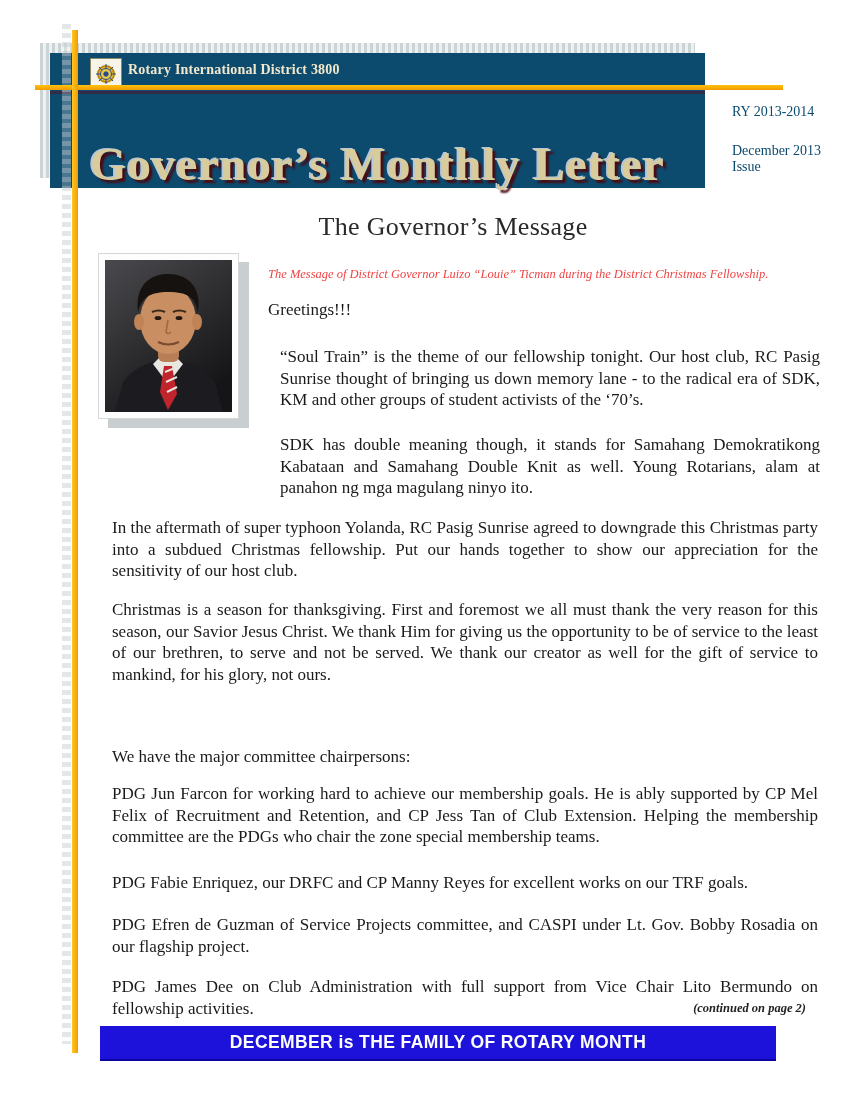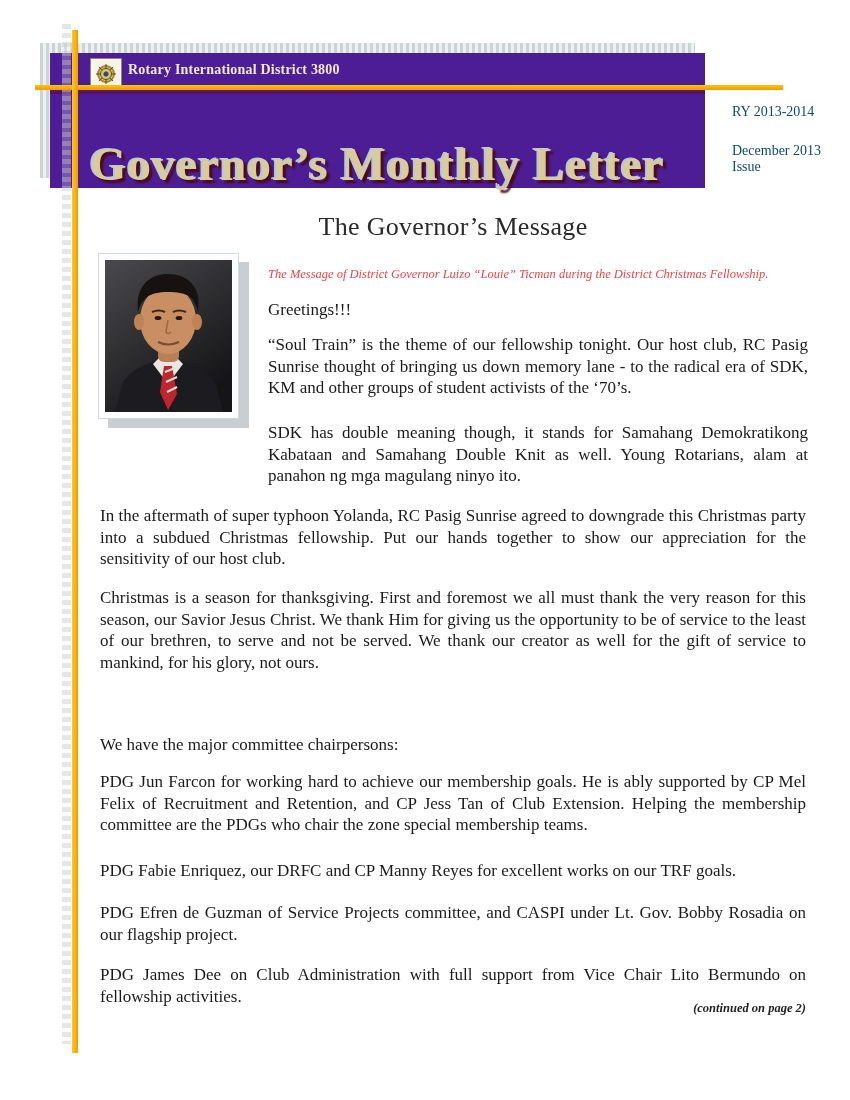--- a/index.html
+++ b/index.html
@@ -7,21 +7,21 @@
     position:relative;width:850px;height:1100px;background:#ffffff;overflow:hidden;
     font-family:"Liberation Serif", serif;color:#1a1a1a;
   }
   
   .banner-shadow{
     position:absolute;left:40px;top:43px;width:655px;height:135px;
     background:repeating-linear-gradient(90deg,#ccd3d4 0 3px,#eef1f1 3px 6px);
   }
   .banner-red{
     position:absolute;left:50px;top:53px;width:655px;height:135px;
-    background:#4c1d95;
+    background:#0c4a6e;
   }
   .logo-box{
     position:absolute;left:40px;top:5px;width:30px;height:30px;
     background:#f7f5ea;border:1px solid #8a8a6a;display:flex;align-items:center;justify-content:center;
   }
   .org-line{
     position:absolute;left:78px;top:9px;font-size:14px;font-weight:bold;
     color:#f2e9cd;letter-spacing:0.2px;
   }
   .main-title{
@@ -58,21 +58,21 @@
     background:#fdfdfd;border:1px solid #d2d7d8;padding:6px;
     box-shadow:10px 9px 0 0 #c9cfd0;
   }
   .photo-frame svg{display:block;}
   .caption{
     position:absolute;left:268px;top:267px;width:538px;
     font-size:12.5px;font-style:italic;color:#ef4444;
   }
   .greeting{position:absolute;left:268px;top:300px;font-size:17px;}
   .para{
-    position:absolute;font-size:17px;line-height:21.6px;text-align:justify;margin:0;
+    position:absolute;font-size:17px;line-height:21.6px;text-align:justify;margin:12px;
   }
   .para.side{left:268px;width:540px;}
   .para.full{left:100px;width:706px;}
   .continued{
     position:absolute;left:500px;top:1001px;width:306px;text-align:right;
     font-size:12.5px;font-style:italic;font-weight:bold;color:#222;
   }
   .footer-banner{
     position:absolute;left:100px;top:1026px;width:676px;height:33px;
     background:#1c12d9;border-bottom:2px solid #0d05a0;
@@ -167,14 +167,17 @@
   <p class="para full" style="top:505px">In the aftermath of super typhoon Yolanda, RC Pasig Sunrise agreed to downgrade this Christmas party into a subdued Christmas fellowship.  Put our hands together to show our appreciation for the sensitivity of  our host club.</p>
   <p class="para full" style="top:587px">Christmas is a season for thanksgiving.  First and foremost we all must thank the very reason for this season, our Savior Jesus Christ.  We thank Him for giving us the opportunity to be of service to the least of our brethren, to serve and not be served.  We  thank our creator as well for the gift of service to mankind, for his glory, not ours.</p>
   <p class="para full" style="top:734px">We have the major committee chairpersons:</p>
   <p class="para full" style="top:771px">PDG Jun Farcon for working hard to achieve our membership goals. He is ably supported by CP Mel Felix of Recruitment and Retention, and CP Jess Tan of Club Extension.  Helping the membership committee are the PDGs who chair the zone special membership teams.</p>
   <p class="para full" style="top:860px">PDG Fabie Enriquez, our DRFC and CP Manny Reyes for excellent works on our TRF goals.</p>
   <p class="para full" style="top:902px">PDG Efren de Guzman of Service Projects committee, and CASPI under Lt. Gov. Bobby Rosadia on our flagship project.</p>
   <p class="para full" style="top:964px">PDG James Dee on Club Administration with full support from Vice Chair Lito Bermundo on fellowship activities.</p>
 
   <div class="continued">(continued on page 2)</div>
 
+  <div class="footer-banner">
+    <span>DECEMBER is THE FAMILY OF ROTARY MONTH</span>
+  </div>
 
 </div>
 
 </body></html>

